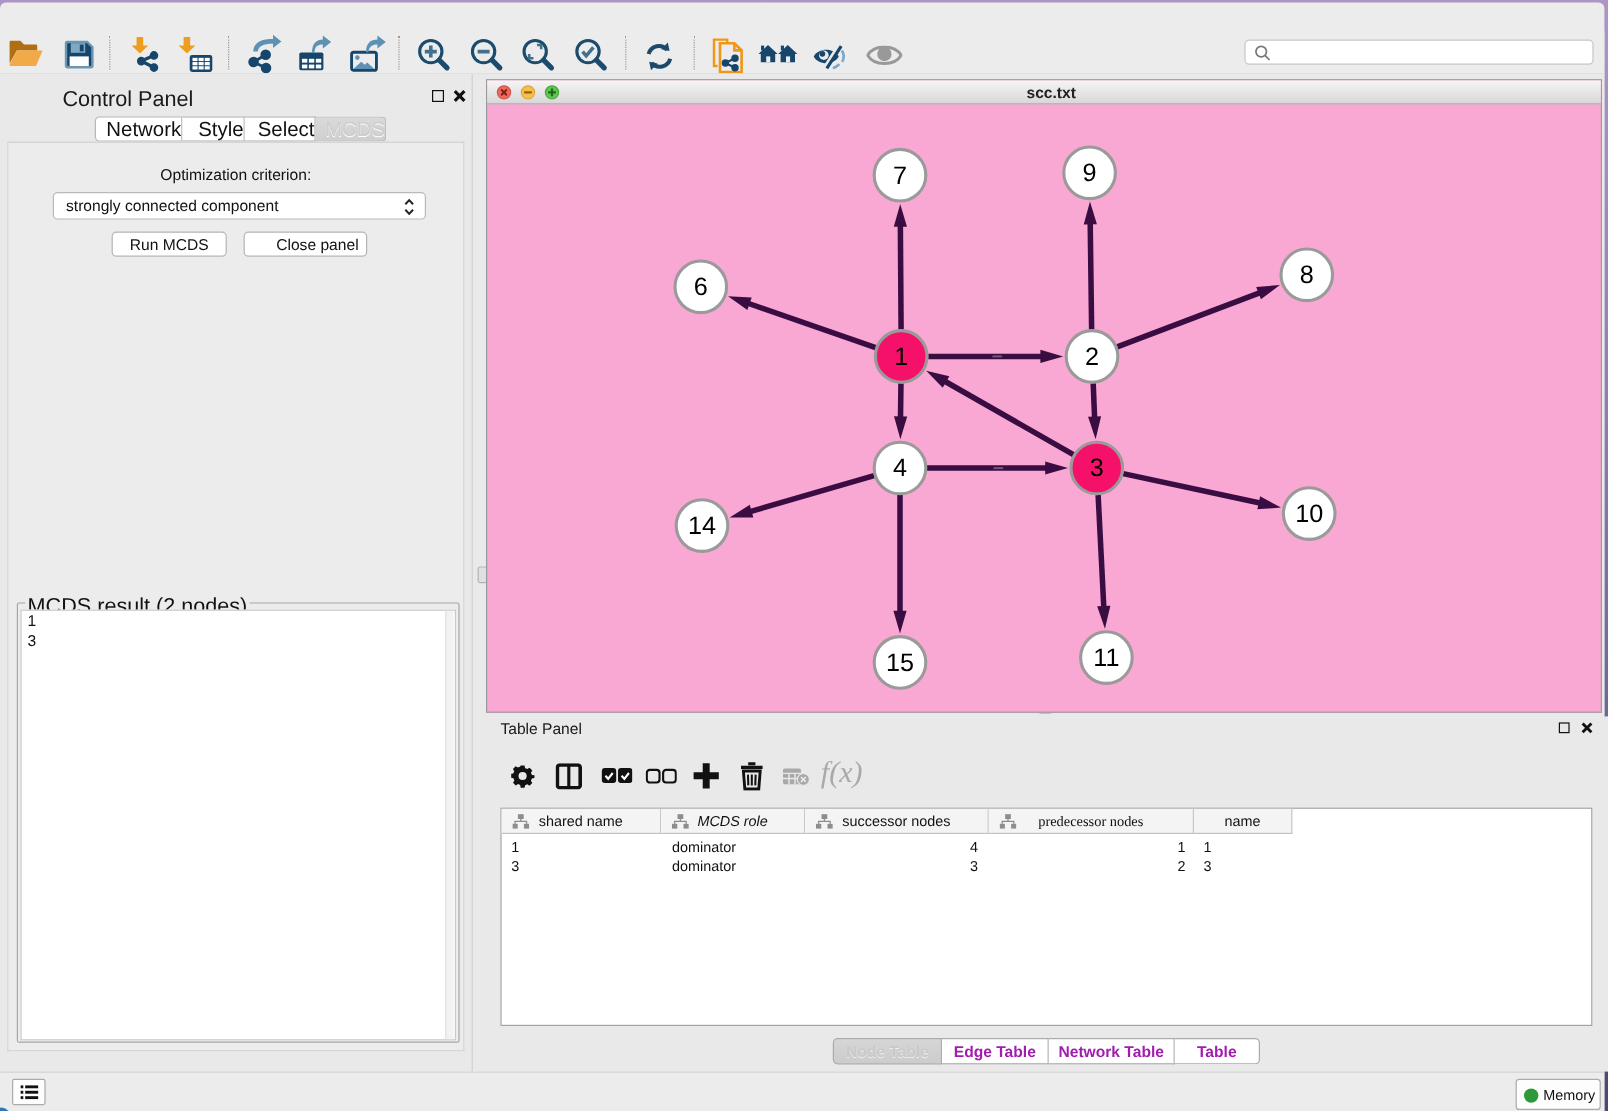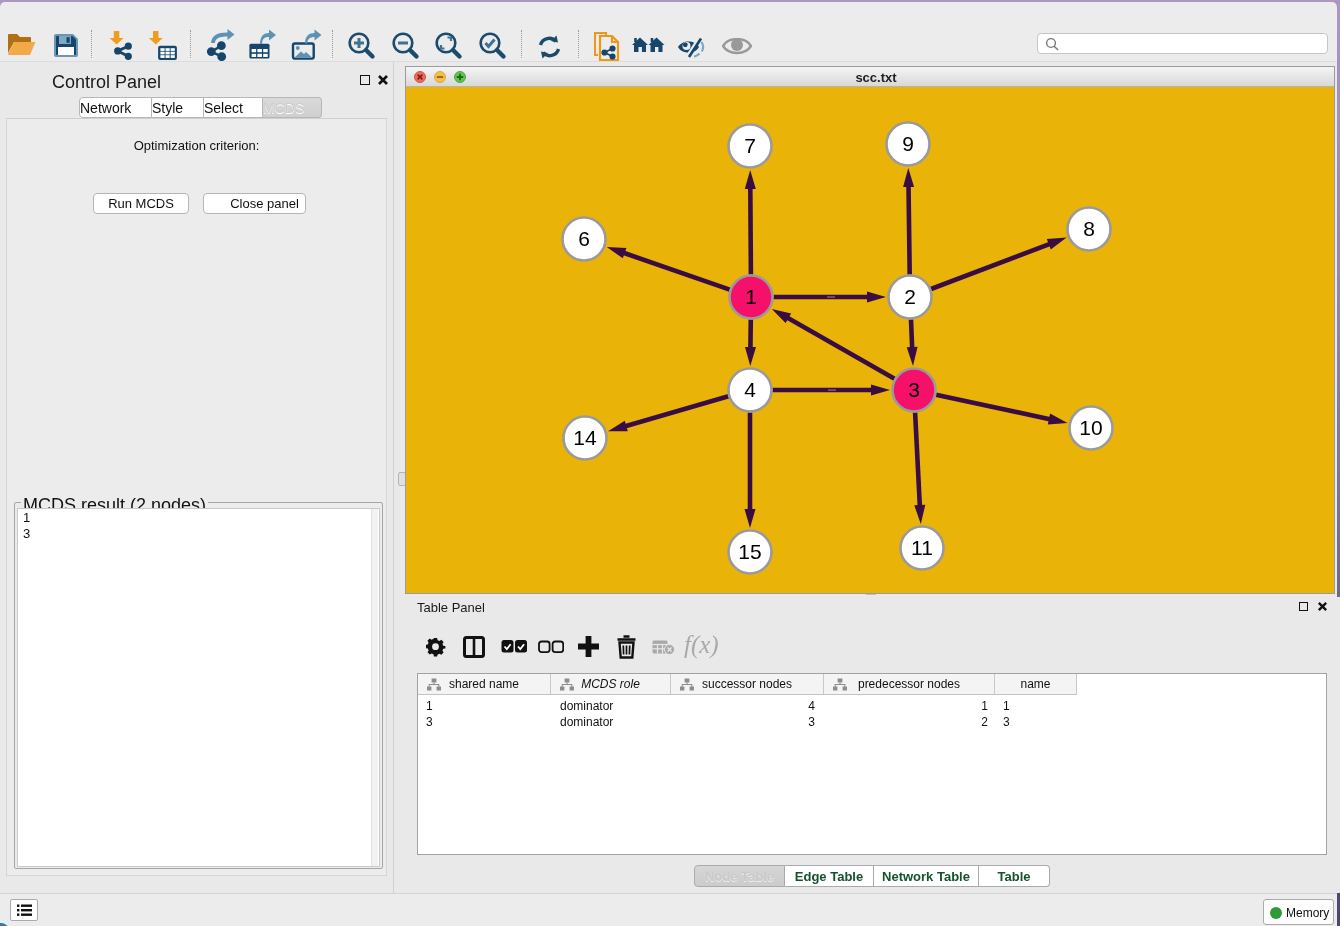--- a/index.html
+++ b/index.html
@@ -12,44 +12,44 @@
 .sep { position:absolute; top:4px; height:28px; width:0; border-left:1px dotted #9a9a9a; }
 .ticon { position:absolute; top:2px; }
 #searchbox { position:absolute; left:1037px; top:7px; width:291px; height:21px; background:#fff; border:1px solid #c6c6c6; border-radius:4px; }
 #main { position:absolute; left:0; top:60px; width:1337px; height:831px; background:#e9e9e9; }
 #statusbar { position:absolute; left:0; top:891px; width:1337px; height:33px; background:#ececec; border-top:1px solid #d4d4d4; }
 
 
 #cpanel { position:absolute; left:0; top:0; width:394px; height:831px; background:#e9e9e9; border-right:1px solid #d0d0d0; }
 #cphead { position:absolute; left:16px; top:10px; font-size:18px; color:#1a1a1a;margin-left:36px; }
 .tabs { position:absolute; }
-.tab { position:absolute; top:0; height:21px; background:#fff; border:1px solid #b7b7b7; border-left:none; font-size:14px; color:#111; text-align:left; line-height:20px; }
+.tab { position:absolute; top:0; height:21px; background:#fff; border:1px solid #b7b7b7; border-left:none; font-size:17px; color:#111; text-align:right; line-height:20px; }
 .tab.first { border-left:1px solid #b7b7b7; border-radius:4px 0 0 4px; }
 .tab.last { border-radius:0 4px 4px 0; }
 .tab.sel { background:linear-gradient(#dadada,#cfcfcf); color:#cdcdcd; text-shadow:0 1px 0 #fff; }
 #cpcontent { position:absolute; left:6px; top:56px; width:381px; height:758px; background:#ececec; border:1px solid #d6d6d6; border-top:1px solid #cfcfcf; }
 .btn { position:absolute; background:#fff; border:1px solid #b5b5b5; border-radius:4px; font-size:13px; color:#111; text-align:center; }
 #combo { position:absolute; left:37px; top:41px; width:311px; height:23px; background:#fff; border:1px solid #b9b9b9; border-radius:4px; font-size:13px; color:#111; line-height:21px; padding-left:10px; }
 #groupbox { position:absolute; left:7px; top:383px; width:369px; height:367px; border:1px solid #a6a6a6; border-radius:2px; }
 #gblabel { position:absolute; left:6px; top:-8px; background:#ececec; padding:0 2px; font-size:18px; color:#111; }
 #gbinner { position:absolute; left:2px; top:5px; width:363px; height:359px; background:#fff; border:1px solid #c9c9c9; }
 
 
-#netframe { position:absolute; left:405px; top:4px; width:930px; height:528px; background:#eab308; border:1px solid #9b9b9b; }
+#netframe { position:absolute; left:405px; top:4px; width:930px; height:528px; background:#f9a8d4; border:1px solid #9b9b9b; }
 #nettitle { position:absolute; left:0; top:0; width:928px; height:20px; background:linear-gradient(#f5f5f5,#d8d8d8); border-bottom:1px solid #b4b4b4; }
 #nettitle span.t { position:absolute; width:100%; text-align:center; text-indent:12px; top:3px; font-size:13px; font-weight:bold; color:#222; }
 .tl2 { position:absolute; top:4px; width:12px; height:12px; border-radius:50%; }
 
 
 #tpanel { position:absolute; left:398px; top:535px; width:942px; height:296px; background:#e9e9e9; }
 #tphead { position:absolute; left:19px; top:3px; font-size:13px; color:#1a1a1a; }
 #ttable { position:absolute; left:19px; top:76px; width:910px; height:182px; background:#fff; border:1px solid #a2a2a2; }
 .th { position:absolute; top:0; height:21px; background:#f4f4f4; border-right:1px solid #c8c8c8; border-bottom:1px solid #c3c3c3; font-size:12px; color:#111; text-align:center; line-height:21px; }
 .td { position:absolute; font-size:12px; color:#111; height:16px; line-height:16px; }
-.btab { position:absolute; top:0; height:22px; background:#fff; border:1px solid #ababab; border-left:none; font-size:13px; font-weight:bold; color:#14532d; text-align:center; line-height:21px; }
+.btab { position:absolute; top:0; height:22px; background:#fff; border:1px solid #ababab; border-left:none; font-size:13px; font-weight:bold; color:#a21caf; text-align:center; line-height:21px; }
 .btab.first { border-left:1px solid #ababab; border-radius:4px 0 0 4px; }
 .btab.last { border-radius:0 4px 4px 0; }
 .btab.sel { background:linear-gradient(#d6d6d6,#cccccc); color:#c9c9c9; text-shadow:0 1px 0 #eee; }
 .nl { font-size:21px; fill:#000; text-anchor:middle; font-family:"Liberation Sans",sans-serif; }
 </style>
 </head>
 <body>
 <div id="win">
   <div id="toolbar">
     <div class="sep" style="left:91px;"></div>
@@ -218,20 +218,26 @@
           <path d="M2 2 L10 10 M10 2 L2 10" stroke="#111" stroke-width="2.6"></path>
         </svg>
       <div class="tabs" style="left:79px; top:35px;">
         <div class="tab first" style="left:0; width:73px;">Network</div>
         <div class="tab" style="left:73px; width:52px;">Style</div>
         <div class="tab" style="left:125px; width:59px;">Select</div>
         <div class="tab sel last" style="left:184px; width:59px;">MCDS</div>
       </div>
       <div id="cpcontent">
         <div style="position:absolute; left:0; top:19px; width:100%; text-align:center; font-size:13px; color:#111;">Optimization criterion:</div>
+        <div id="combo">strongly connected component
+        <svg style="position:absolute;right:8px;top:4px;" width="10" height="15" viewBox="0 0 10 15">
+          <path d="M1.8 5.2 L5 1.8 8.2 5.2" fill="none" stroke="#222" stroke-width="1.7"></path>
+          <path d="M1.8 9.8 L5 13.2 8.2 9.8" fill="none" stroke="#222" stroke-width="1.7"></path>
+        </svg>
+      </div>
         <div class="btn" style="left:86px; top:74px; width:96px; height:21px; line-height:20px;">Run MCDS</div>
         <div class="btn" style="left:196px; top:74px; width:103px; height:21px; line-height:20px;padding-left:20px;">Close panel</div>
         <div id="groupbox">
           <div id="gblabel">MCDS result (2 nodes)</div>
           <div id="gbinner">
             <div style="position:absolute;left:5px;top:1px;font-size:13px;color:#111;line-height:16px;">1<br>3</div>
             <div style="position:absolute;right:1px;top:0;width:7px;height:357px;background:#f2f2f2;border-left:1px solid #e2e2e2;"></div>
           </div>
         </div>
       </div>
@@ -394,21 +400,21 @@
               <path d="M7 4.5 V6.5 M2.2 8.5 V6.5 H11.8 V8.5" fill="none" stroke="#8d8d8d" stroke-width="1.1"></path>
             </svg>MCDS role</div>
         <div class="th" style="left:253px; width:153px;"><svg class="hier" style="position:absolute;left:9px;top:4px;" width="14" height="13" viewBox="0 0 14 13">
               <g fill="#8d8d8d">
                 <rect x="4.6" y="0.5" width="4.8" height="4"></rect>
                 <rect x="0" y="8.5" width="4.4" height="4"></rect>
                 <rect x="9.6" y="8.5" width="4.4" height="4"></rect>
               </g>
               <path d="M7 4.5 V6.5 M2.2 8.5 V6.5 H11.8 V8.5" fill="none" stroke="#8d8d8d" stroke-width="1.1"></path>
             </svg>successor nodes</div>
-        <div class="th" style="left:406px; width:171px;"><svg class="hier" style="position:absolute;left:9px;top:4px;" width="14" height="13" viewBox="0 0 14 13">
+        <div class="th" style="left:406px; width:171px;font-family:Liberation Serif, serif;"><svg class="hier" style="position:absolute;left:9px;top:4px;" width="14" height="13" viewBox="0 0 14 13">
               <g fill="#8d8d8d">
                 <rect x="4.6" y="0.5" width="4.8" height="4"></rect>
                 <rect x="0" y="8.5" width="4.4" height="4"></rect>
                 <rect x="9.6" y="8.5" width="4.4" height="4"></rect>
               </g>
               <path d="M7 4.5 V6.5 M2.2 8.5 V6.5 H11.8 V8.5" fill="none" stroke="#8d8d8d" stroke-width="1.1"></path>
             </svg>predecessor nodes</div>
         <div class="th" style="left:577px; width:82px;">name</div>
         <div class="td" style="left:8px; top:24px;">1</div>
         <div class="td" style="left:142px; top:24px;">dominator</div>

